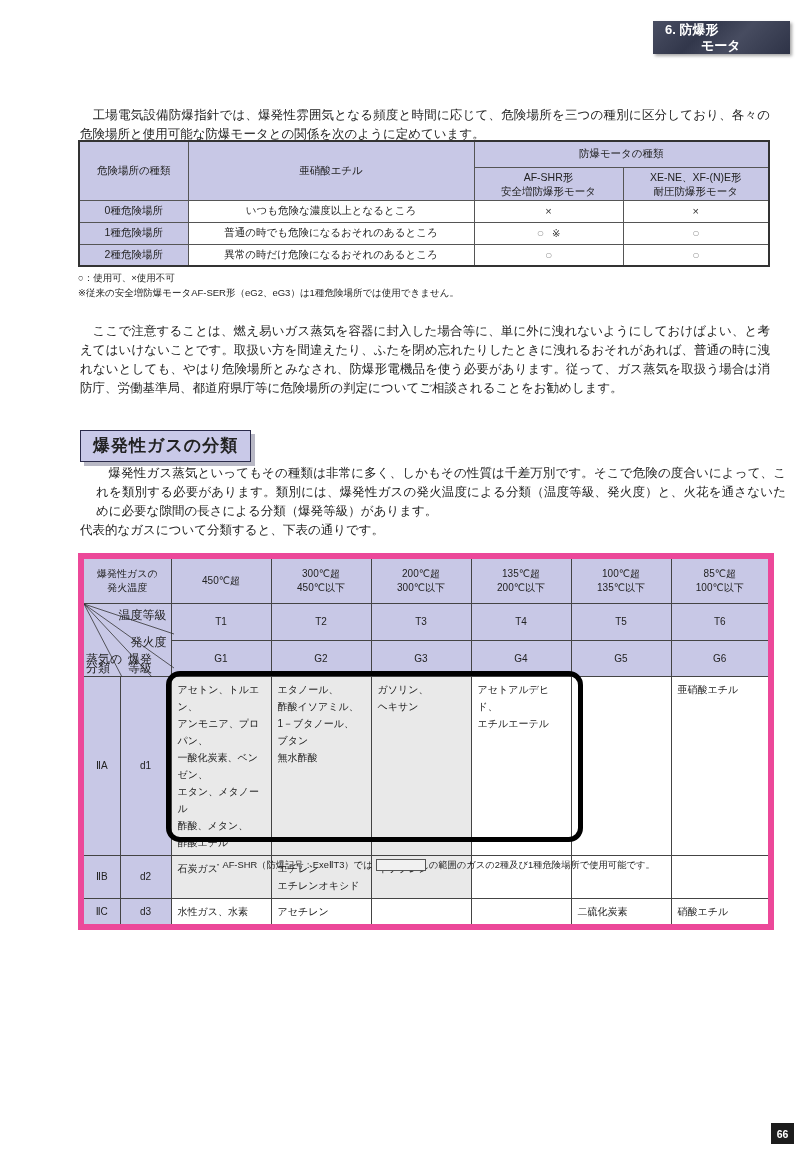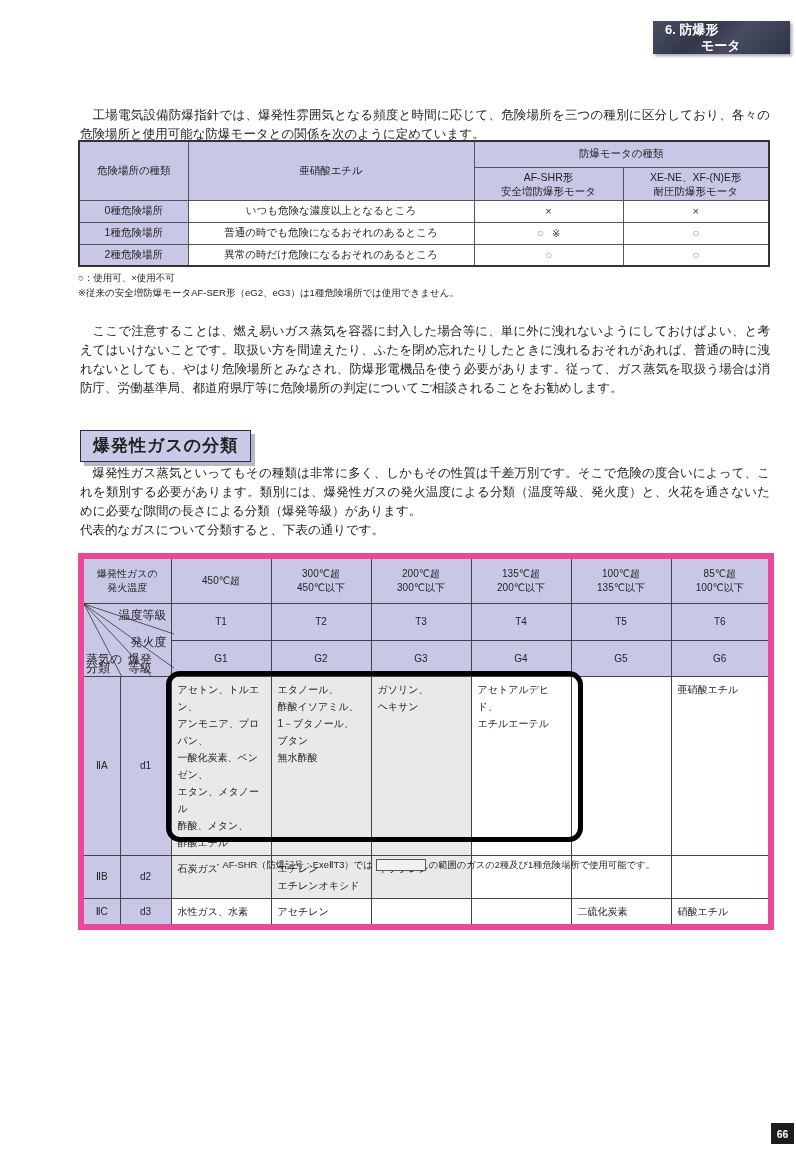--- a/index.html
+++ b/index.html
@@ -116,21 +116,21 @@
 
   <div class="abs smallnote" style="left:78px;top:270px;">○：使用可、×使用不可</div>
   <div class="abs smallnote" style="left:78px;top:285px;">※従来の安全増防爆モータAF-SER形（eG2、eG3）は1種危険場所では使用できません。</div>
 
   <div class="abs para" style="left:80px;top:322px;width:690px;">　ここで注意することは、燃え易いガス蒸気を容器に封入した場合等に、単に外に洩れないようにしておけばよい、と考えてはいけないことです。取扱い方を間違えたり、ふたを閉め忘れたりしたときに洩れるおそれがあれば、普通の時に洩れないとしても、やはり危険場所とみなされ、防爆形電機品を使う必要があります。従って、ガス蒸気を取扱う場合は消防庁、労働基準局、都道府県庁等に危険場所の判定についてご相談されることをお勧めします。</div>
 
   <div class="abs" style="left:80px;top:430px;">
     <span class="sec-title">爆発性ガスの分類</span>
   </div>
 
-  <div class="abs para" style="left:80px;top:464px;width:690px;">　爆発性ガス蒸気といってもその種類は非常に多く、しかもその性質は千差万別です。そこで危険の度合いによって、これを類別する必要があります。類別には、爆発性ガスの発火温度による分類（温度等級、発火度）と、火花を通さないために必要な隙間の長さによる分類（爆発等級）があります。</div>
+  <div class="abs para" style="left:96px;top:464px;width:690px;">　爆発性ガス蒸気といってもその種類は非常に多く、しかもその性質は千差万別です。そこで危険の度合いによって、これを類別する必要があります。類別には、爆発性ガスの発火温度による分類（温度等級、発火度）と、火花を通さないために必要な隙間の長さによる分類（爆発等級）があります。</div>
   <div class="abs para" style="left:80px;top:521px;width:690px;">代表的なガスについて分類すると、下表の通りです。</div>
 
   <div class="abs" style="left:78px;top:553px;">
     <table class="t2">
       <colgroup>
           <col style="width:39px">
           <col style="width:51px">
           <col style="width:100px">
           <col style="width:100px">
           <col style="width:100px">

